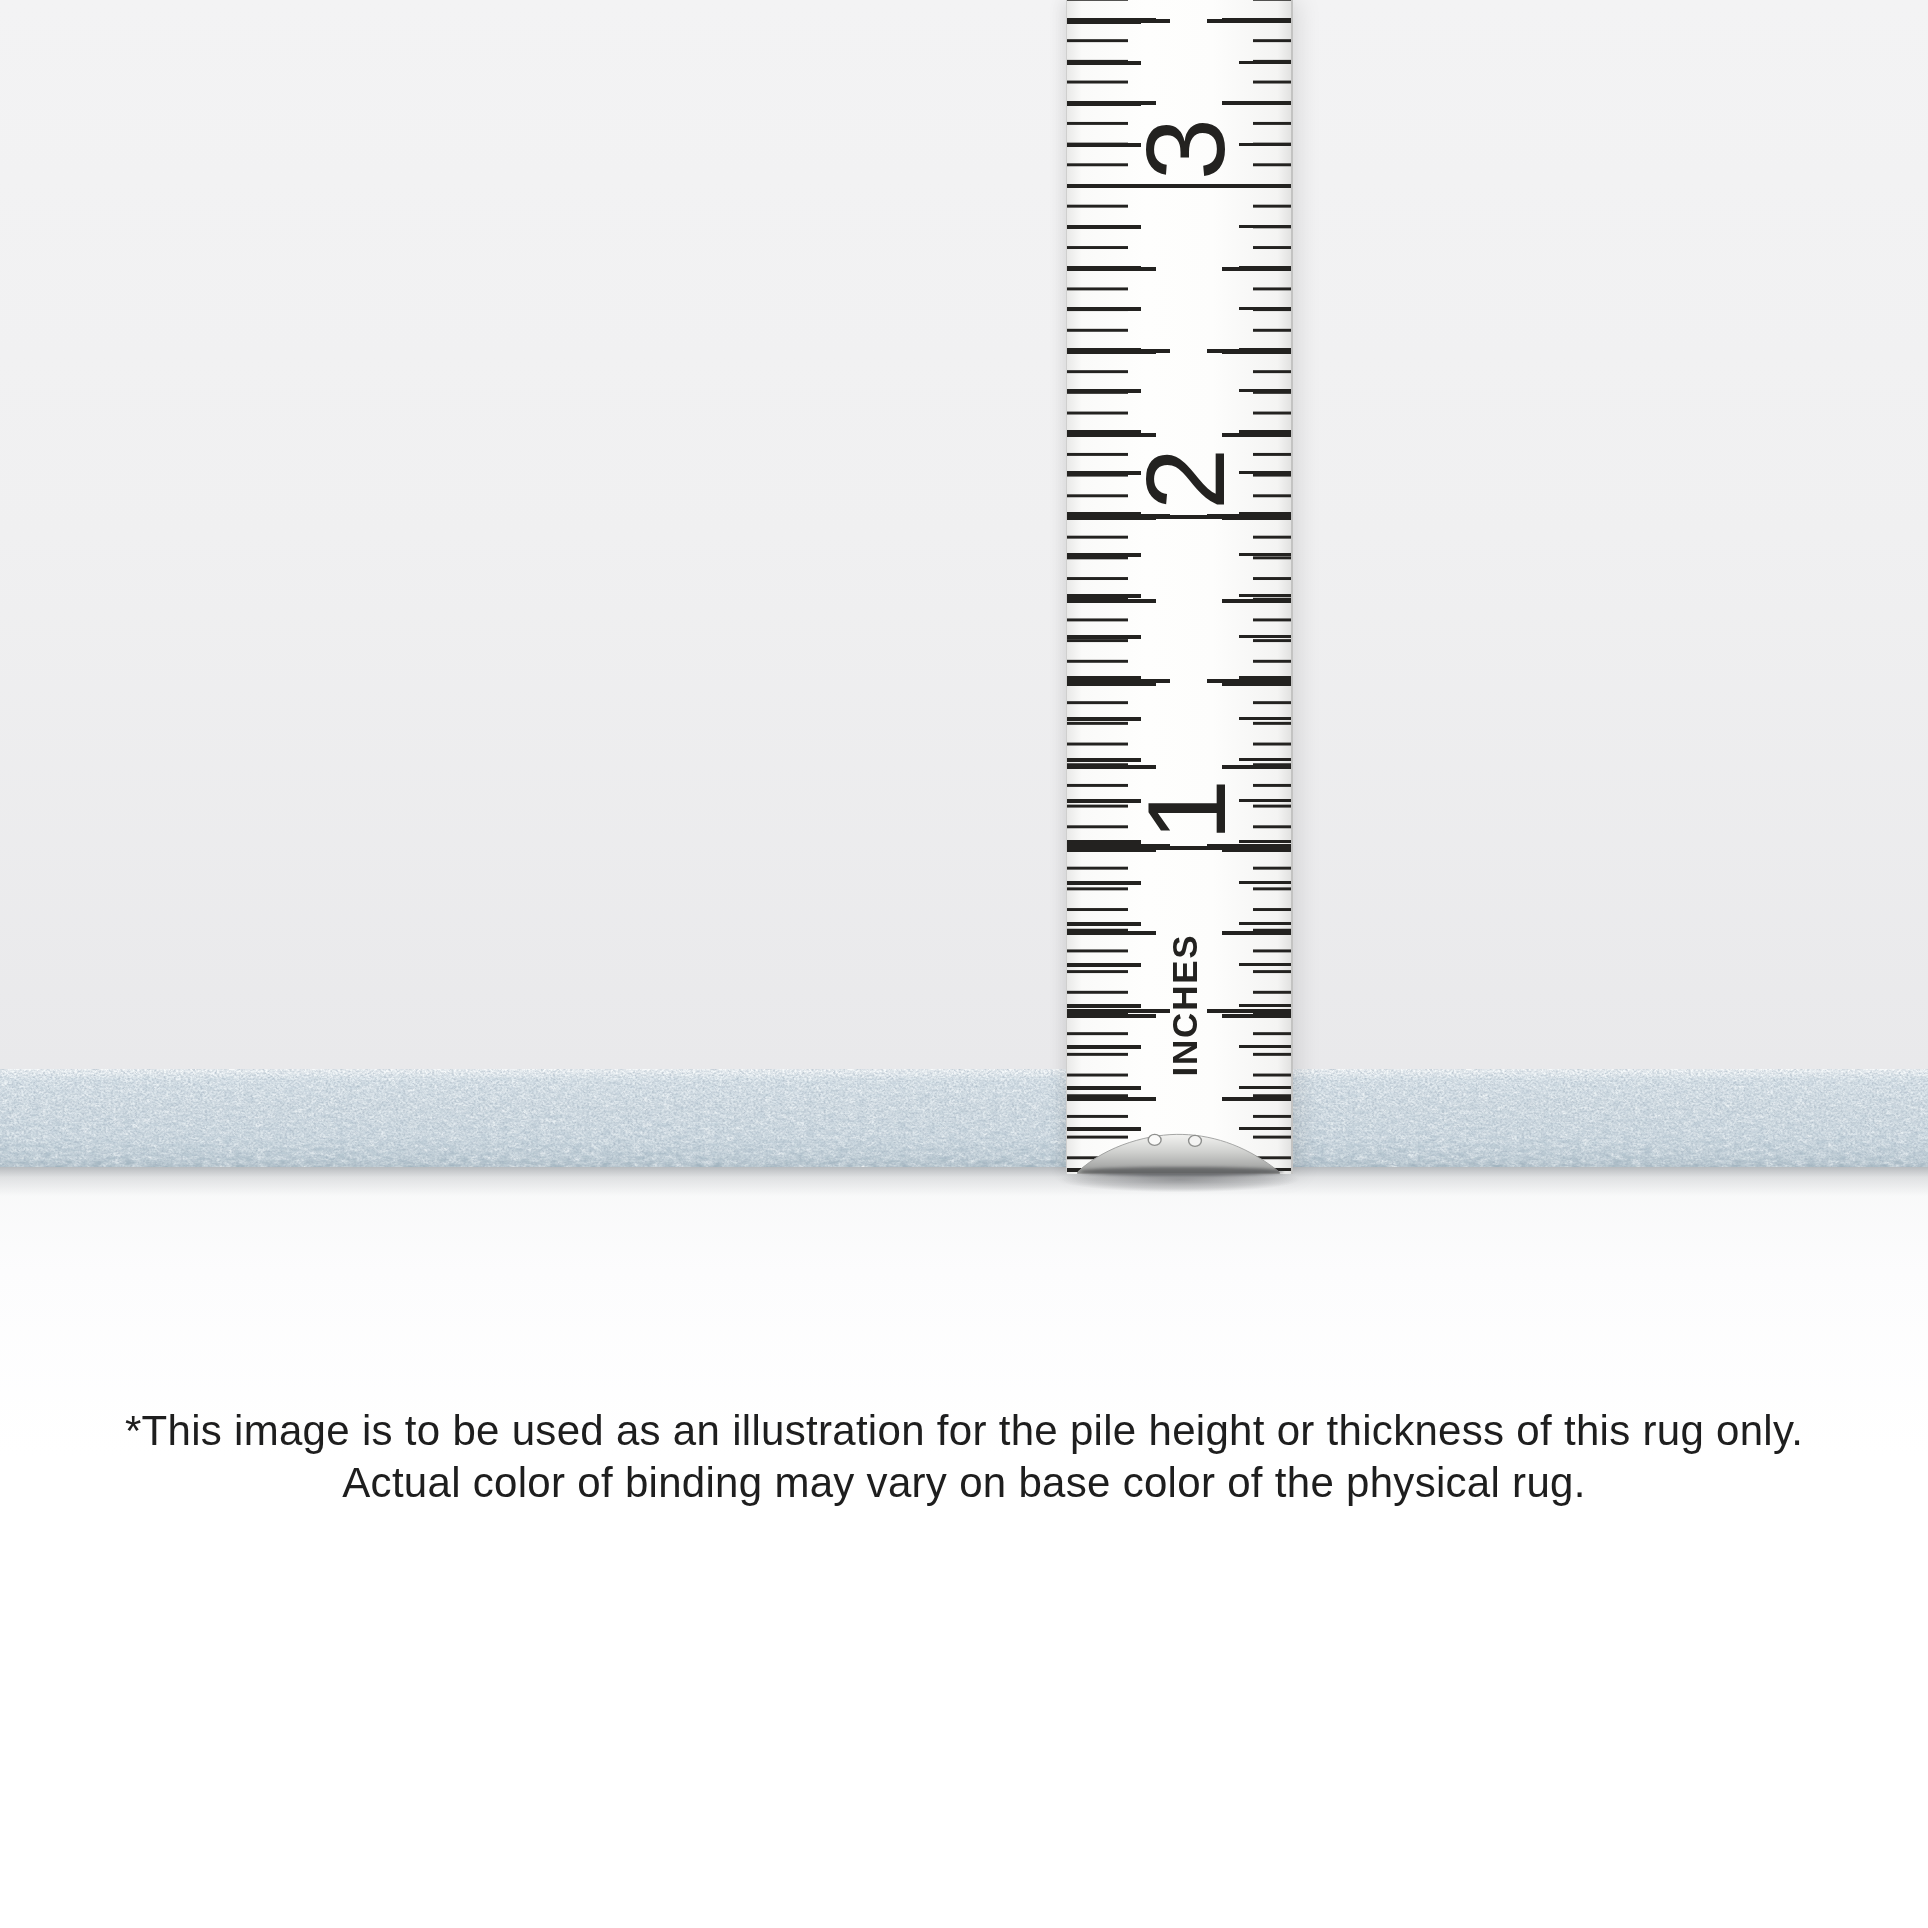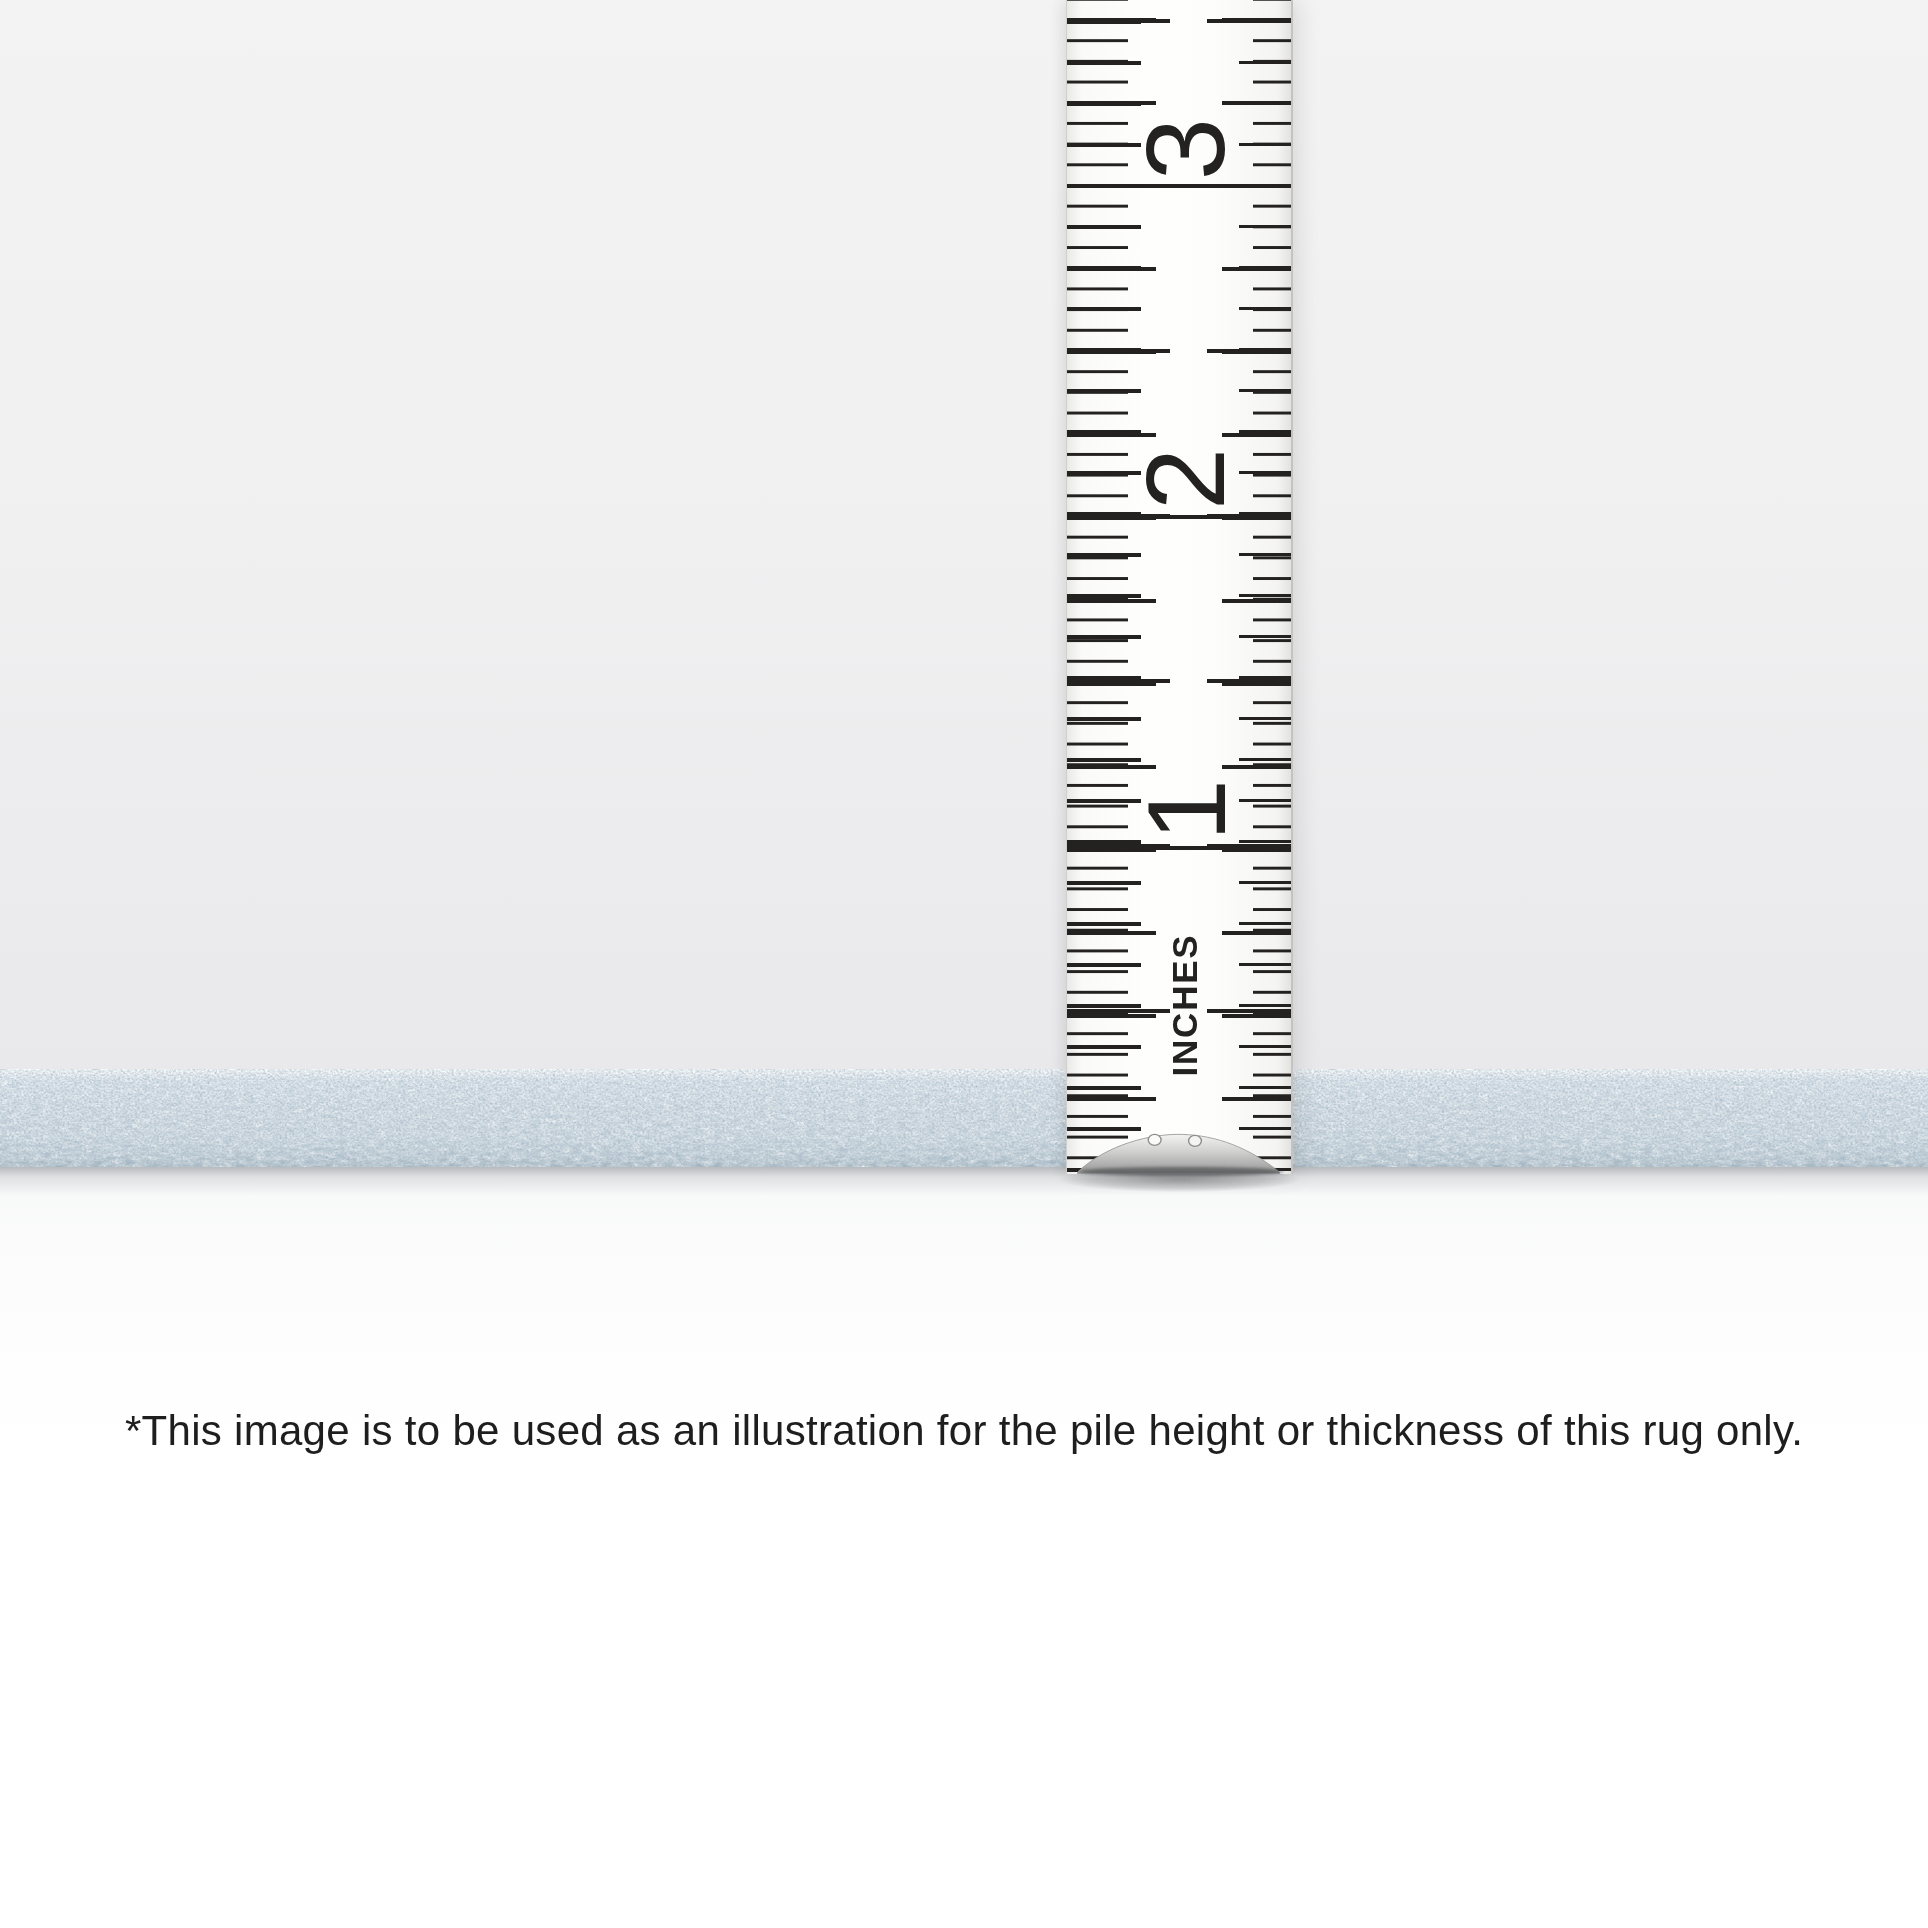--- a/index.html
+++ b/index.html
@@ -158,16 +158,17 @@
       <path d="M4,52 L4,50 C36,20 84,8 118,9 C156,10 192,24 224,50 L224,52 Z" fill="url(#silver)" stroke="#9d9e9c" stroke-width="1"></path>
       <ellipse cx="88" cy="15" rx="7" ry="6" fill="#fafaf9" stroke="#8e8f8d" stroke-width="1.5"></ellipse>
       <ellipse cx="132" cy="16" rx="7" ry="6" fill="#f4f4f3" stroke="#8e8f8d" stroke-width="1.5"></ellipse>
     </svg>
   </div>
 
   <div class="tip-contact-shadow"></div>
 
   <div class="caption">
     <div>*This image is to be used as an illustration for the pile height or thickness of this rug only.</div>
+    <div>Actual color of binding may vary on base color of the physical rug.</div>
   </div>
 
 </div>
 
 
 </body></html>

